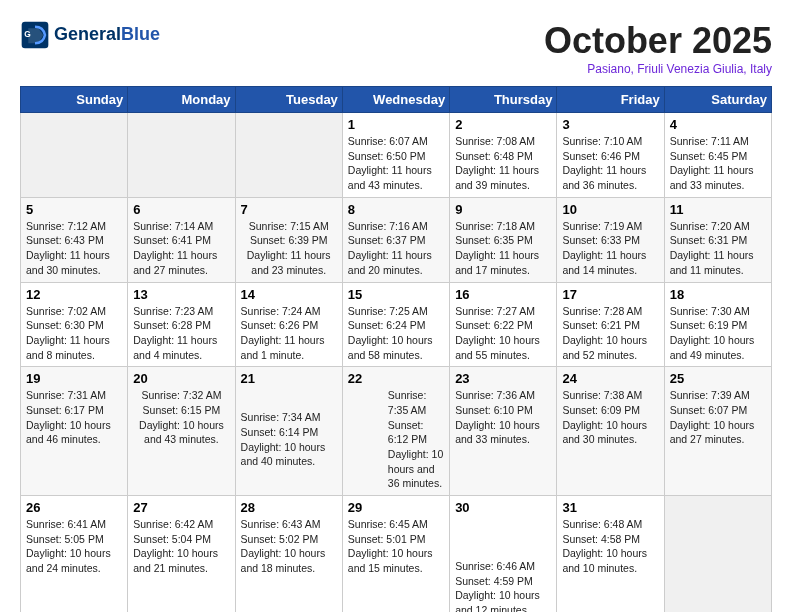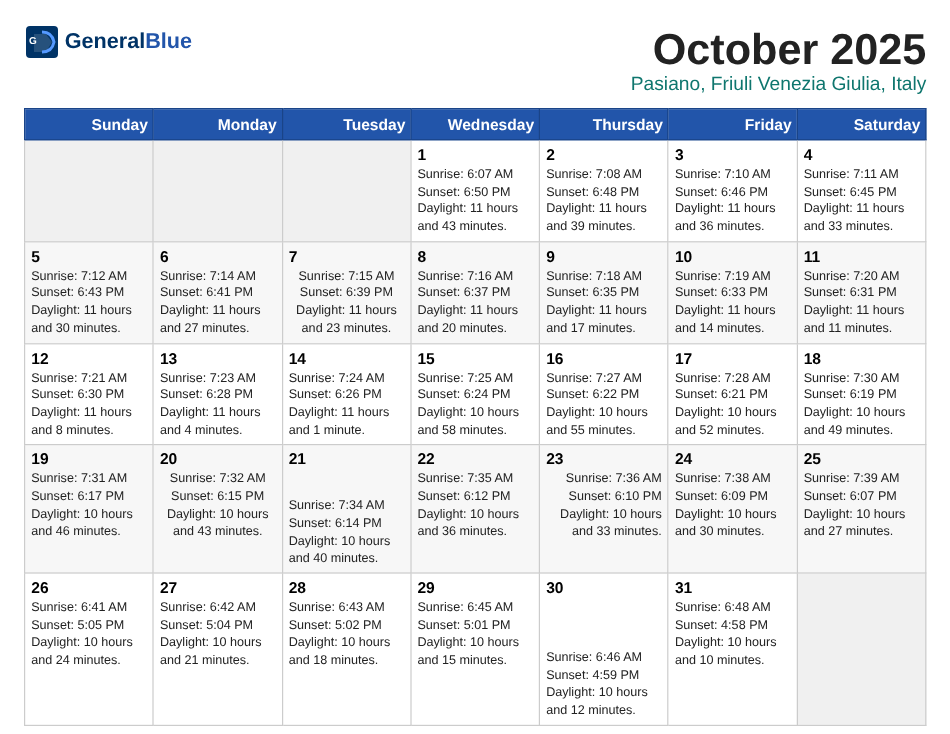--- a/index.html
+++ b/index.html
@@ -36,22 +36,22 @@
     }
     .title-block {
       text-align: right;
     }
     .cal-title {
       font-size: 36px;
       font-weight: bold;
       color: #222;
     }
     .cal-subtitle {
-      font-size: 16px;
-      color: #0f766e;
+      font-size: 12px;
+      color: #6d28d9;
     }
     .calendar {
       width: 100%;
       border-collapse: collapse;
       font-size: 11px;
     }
     .calendar th {
       background: #2255aa;
       color: #fff;
       padding: 5px 4px;
@@ -192,21 +192,21 @@
           <td>
             <span class="day-num">11</span>
             <div class="day-info" style="white-space: pre-line;">Sunrise: 7:20 AM
 Sunset: 6:31 PM
 Daylight: 11 hours and 11 minutes.</div>
           </td>
         </tr>
         <tr>
           <td>
             <span class="day-num">12</span>
-            <div class="day-info" style="white-space: pre-line;">Sunrise: 7:21 AM
+            <div class="day-info" style="white-space: pre-line;">Sunrise: 7:02 AM
 Sunset: 6:30 PM
 Daylight: 11 hours and 8 minutes.</div>
           </td>
           <td>
             <span class="day-num">13</span>
             <div class="day-info" style="white-space: pre-line;">Sunrise: 7:23 AM
 Sunset: 6:28 PM
 Daylight: 11 hours and 4 minutes.</div>
           </td>
           <td>
@@ -254,27 +254,27 @@
 Daylight: 10 hours and 43 minutes.</div>
           </td>
           <td>
             <span class="day-num">21</span>
             <div class="day-info" style="white-space: pre-line; margin-top: 24px;">Sunrise: 7:34 AM
 Sunset: 6:14 PM
 Daylight: 10 hours and 40 minutes.</div>
           </td>
           <td>
             <span class="day-num">22</span>
-            <div class="day-info" style="white-space: pre-line;">Sunrise: 7:35 AM
+            <div class="day-info" style="white-space: pre-line; margin-left: 40px;">Sunrise: 7:35 AM
 Sunset: 6:12 PM
 Daylight: 10 hours and 36 minutes.</div>
           </td>
           <td>
             <span class="day-num">23</span>
-            <div class="day-info" style="white-space: pre-line; text-align: right;">Sunrise: 7:36 AM
+            <div class="day-info" style="white-space: pre-line;">Sunrise: 7:36 AM
 Sunset: 6:10 PM
 Daylight: 10 hours and 33 minutes.</div>
           </td>
           <td>
             <span class="day-num">24</span>
             <div class="day-info" style="white-space: pre-line;">Sunrise: 7:38 AM
 Sunset: 6:09 PM
 Daylight: 10 hours and 30 minutes.</div>
           </td>
           <td>

